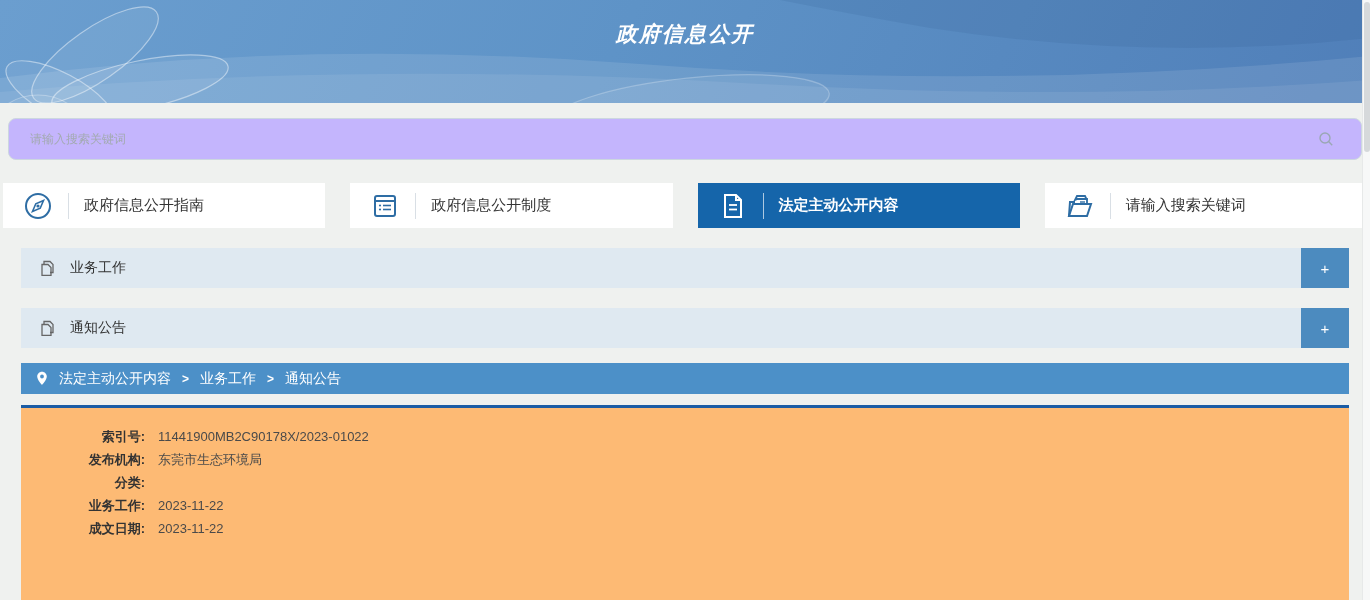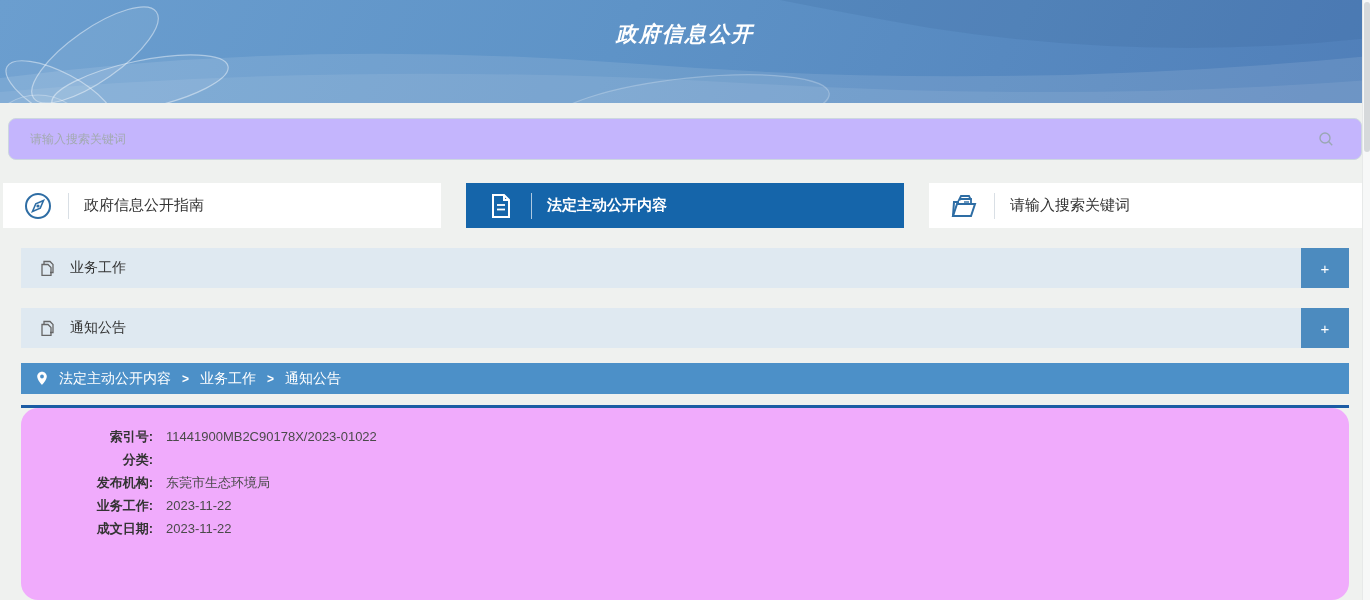--- a/index.html
+++ b/index.html
@@ -82,21 +82,21 @@
   .breadcrumb {
     margin:15px 21px 0; height:31px; background:#4c90c8;
     display:flex; align-items:center; padding-left:15px; flex:none;
   }
   .breadcrumb .crumb { color:#fff; font-size:14px; margin-left:11px; cursor:pointer; text-decoration:none; }
   .breadcrumb .crumb-sep { color:#fff; font-size:12px; font-weight:bold; margin-left:11px; }
 
   
   .panel-wrap { margin:11px 21px 0; flex:1; display:flex; flex-direction:column; }
   .panel-topline { height:3px; background:#1b5ca4; flex:none; }
-  .panel { background:#f0abfc; flex:1; padding:17px 30px 10px 24px;border-radius:17px; }
+  .panel { background:#fdba74; flex:1; padding:17px 30px 10px 16px; }
   .field-row { display:flex; line-height:23px; }
   .field-label {
     width:108px; text-align:right; font-size:13px; font-weight:bold; color:#333;
     flex:none;
   }
   .field-value { margin-left:13px; font-size:13px; color:#4a4a4a; }
 
   .icon-svg { display:block; }
 </style>
 </head>
@@ -145,20 +145,34 @@
       <svg class="icon-svg" width="30" height="30" viewBox="0 0 30 30">
         <circle cx="15" cy="15" r="12" fill="none" stroke="#2e6da4" stroke-width="2"></circle>
         <path d="M20.5 9.5 L12.8 12.8 L9.5 20.5 L17.2 17.2 Z" fill="none" stroke="#2e6da4" stroke-width="1.6"></path>
         <circle cx="15" cy="15" r="1.6" fill="#2e6da4"></circle>
       </svg>
     </span>
     <span class="tab-divider"></span>
     <span class="tab-label">政府信息公开指南</span>
   </div>
 
+  <div class="tab">
+    <span class="tab-icon">
+      <svg class="icon-svg" width="28" height="28" viewBox="0 0 28 28">
+        <rect x="4" y="4" width="20" height="20" rx="2" fill="none" stroke="#2e6da4" stroke-width="2"></rect>
+        <line x1="4" y1="9" x2="24" y2="9" stroke="#2e6da4" stroke-width="2"></line>
+        <circle cx="9" cy="13.5" r="1.1" fill="#2e6da4"></circle>
+        <circle cx="9" cy="17.5" r="1.1" fill="#2e6da4"></circle>
+        <line x1="12" y1="13.5" x2="20" y2="13.5" stroke="#2e6da4" stroke-width="1.6"></line>
+        <line x1="12" y1="17.5" x2="20" y2="17.5" stroke="#2e6da4" stroke-width="1.6"></line>
+      </svg>
+    </span>
+    <span class="tab-divider"></span>
+    <span class="tab-label">政府信息公开制度</span>
+  </div>
 
   <div class="tab active">
     <span class="tab-icon">
       <svg class="icon-svg" width="28" height="28" viewBox="0 0 28 28">
         <path d="M6 3 h11 l5 5 v17 h-16 z" fill="none" stroke="#ffffff" stroke-width="2"></path>
         <path d="M17 3 v5 h5" fill="none" stroke="#ffffff" stroke-width="2"></path>
         <line x1="10" y1="13" x2="18" y2="13" stroke="#ffffff" stroke-width="1.8"></line>
         <line x1="10" y1="17.5" x2="18" y2="17.5" stroke="#ffffff" stroke-width="1.8"></line>
       </svg>
     </span>
@@ -218,28 +232,28 @@
 
 <div class="panel-wrap">
   <div class="panel-topline"></div>
   <div class="panel">
 
     <div class="field-row">
       <span class="field-label">索引号:</span>
       <span class="field-value">11441900MB2C90178X/2023-01022</span>
     </div>
     <div class="field-row">
+      <span class="field-label">发布机构:</span>
+      <span class="field-value">东莞市生态环境局</span>
+    </div>
+    <div class="field-row">
       <span class="field-label">分类:</span>
       <span class="field-value"></span>
     </div>
     <div class="field-row">
-      <span class="field-label">发布机构:</span>
-      <span class="field-value">东莞市生态环境局</span>
-    </div>
-    <div class="field-row">
       <span class="field-label">业务工作:</span>
       <span class="field-value">2023-11-22</span>
     </div>
     <div class="field-row">
       <span class="field-label">成文日期:</span>
       <span class="field-value">2023-11-22</span>
     </div>
 
   </div>
 </div>

